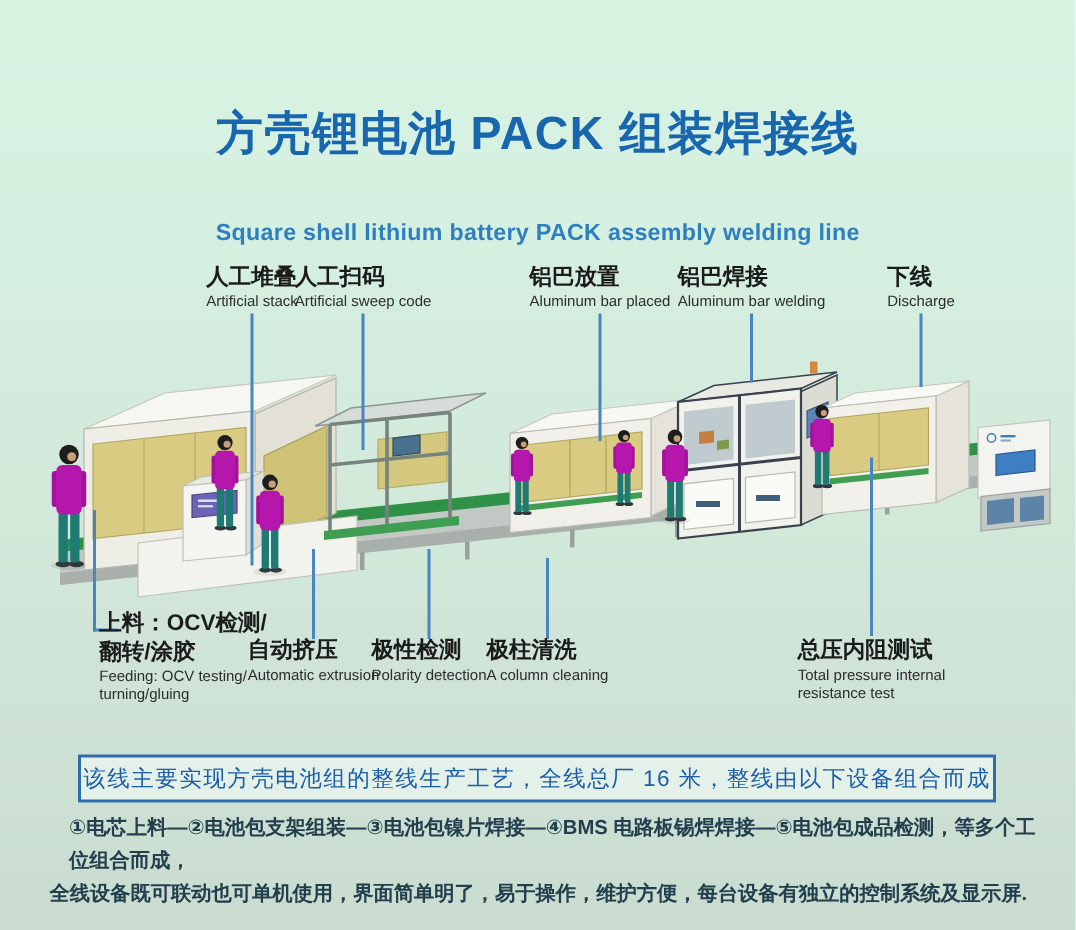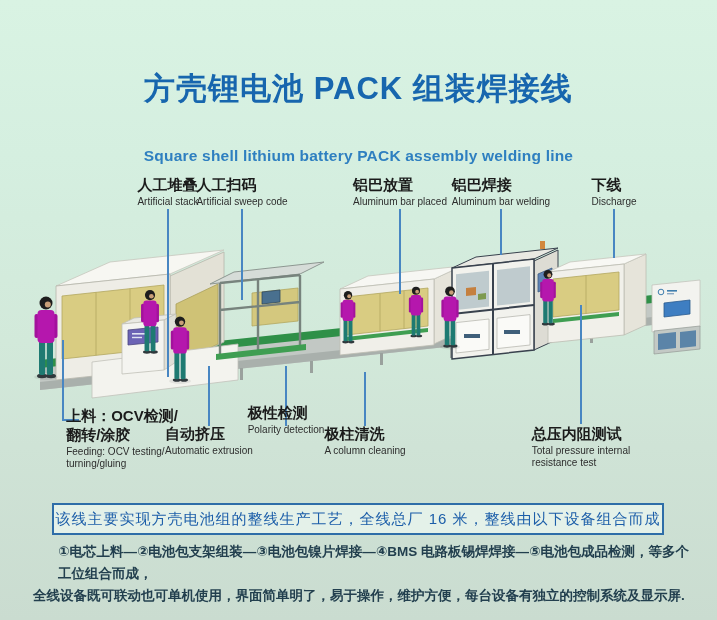--- a/index.html
+++ b/index.html
@@ -35,21 +35,21 @@
   .vline{position:absolute;width:2px;background:var(--callout-line);}
   .hline{position:absolute;height:2px;background:var(--callout-line);}
   .banner{
     position:absolute;left:52px;top:503px;width:608px;height:28px;
     border:2px solid var(--banner-border);background:var(--banner-bg);
     display:flex;align-items:center;justify-content:center;
     font-size:15px;font-weight:normal;color:var(--banner-text);letter-spacing:1px;white-space:nowrap;
   }
   .desc{position:absolute;left:33px;top:541px;width:664px;color:var(--desc-text);
     font-size:13.5px;font-weight:bold;line-height:1.62;}
-  .desc .l1{margin-left:25px;}
+  .desc .l1{margin-left:13px;}
 </style>
 </head>
 <body>
 
 <div class="poster">
 
   <div class="title-cn">方壳锂电池 PACK 组装焊接线</div>
   <div class="title-en">Square shell lithium battery PACK assembly welding line</div>
 
   <svg viewBox="0 0 717 190" style="position:absolute;left:0;top:222px;width:717px;height:190px" aria-hidden="true">
@@ -208,21 +208,21 @@
   <div class="callout" style="left:122px;top:407px">
     <div class="cn">上料：OCV检测/</div>
     <div class="cn">翻转/涂胶</div>
     <div class="en">Feeding: OCV testing/</div>
     <div class="en">turning/gluing</div>
   </div>
   <div class="callout" style="left:209px;top:425px">
     <div class="cn">自动挤压</div>
     <div class="en">Automatic extrusion</div>
   </div>
-  <div class="callout" style="left:286px;top:404px">
+  <div class="callout" style="left:286px;top:425px">
     <div class="cn">极性检测</div>
     <div class="en">Polarity detection</div>
   </div>
   <div class="callout" style="left:365px;top:425px">
     <div class="cn">极柱清洗</div>
     <div class="en">A column cleaning</div>
   </div>
   <div class="callout" style="left:581px;top:425px">
     <div class="cn">总压内阻测试</div>
     <div class="en">Total pressure internal</div>

